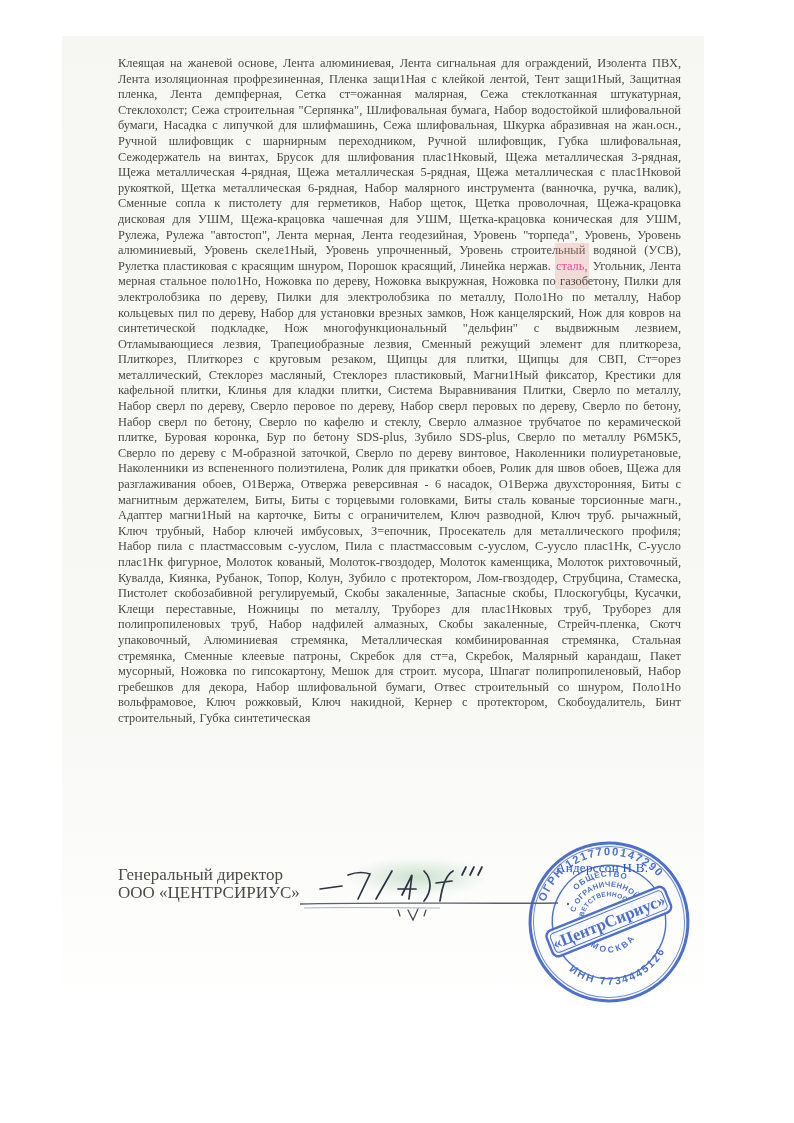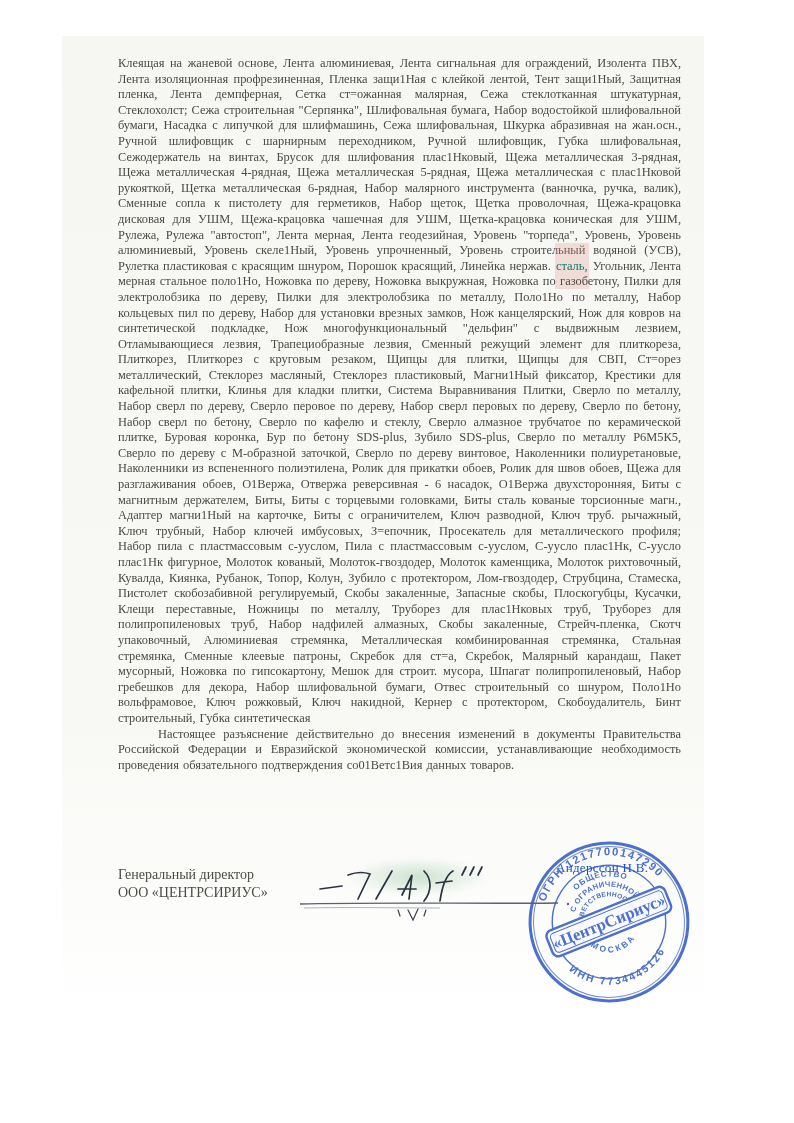--- a/index.html
+++ b/index.html
@@ -12,24 +12,24 @@
     position:absolute;left:62px;top:36px;width:642px;height:978px;
     background:linear-gradient(180deg,#f6f6f3 0%,#f8f8f5 70%,#ffffff 100%);
   }
   .textblock{
     position:absolute;left:118px;top:56px;width:563px;
     color:#4b4a44;font-size:12.4px;line-height:15.6px;text-align:justify;
     word-spacing:1px;
   }
   .para{margin:0;padding:0}
   .indent{text-indent:40px}
-  .hl{color:#0f766e;background:rgba(226,150,141,.28);padding:16px 1px}
+  .hl{color:#ec4899;background:rgba(226,150,141,.28);padding:16px 1px}
   .signatory{
     position:absolute;left:118px;top:866px;
-    font-size:14px;line-height:17.5px;color:#4b4a44;z-index:2;
+    font-size:17px;line-height:17.5px;color:#4b4a44;z-index:2;
   }
   .sig-name{
     position:absolute;left:556px;top:860px;font-size:13px;color:#1d4ed8;
     z-index:6;letter-spacing:.3px;
   }
   .smudge{
     position:absolute;left:348px;top:858px;width:140px;height:38px;z-index:3;
     background:radial-gradient(closest-side,rgba(163,205,170,.55),rgba(163,205,170,0));
     filter:blur(2px);
   }
@@ -43,21 +43,20 @@
 </style>
 </head>
 <body>
 
 <div class="canvas">
 
   <div class="scan-tint"></div>
 
   <div class="textblock">
     <p class="para"><span>Клеящая на жаневой основе, Лента алюминиевая, Лента сигнальная для ограждений, Изолента ПВХ, Лента изоляционная профрезиненная, Пленка защи1Ная с клейкой лентой, Тент защи1Ный, Защитная пленка, Лента демпферная, Сетка ст=ожанная малярная, Сежа стеклотканная штукатурная, Стеклохолст; Сежа строительная "Серпянка", Шлифовальная бумага, Набор водостойкой шлифовальной бумаги, Насадка с липучкой для шлифмашинь, Сежа шлифовальная, Шкурка абразивная на жан.осн., Ручной шлифовщик с шарнирным переходником, Ручной шлифовщик, Губка шлифовальная, Сежодержатель на винтах, Брусок для шлифования плас1Нковый, Щежа металлическая 3-рядная, Щежа металлическая 4-рядная, Щежа металлическая 5-рядная, Щежа металлическая с плас1Нковой рукояткой, Щетка металлическая 6-рядная, Набор малярного инструмента (ванночка, ручка, валик), Сменные сопла к пистолету для герметиков, Набор щеток, Щетка проволочная, Щежа-крацовка дисковая для УШМ, Щежа-крацовка чашечная для УШМ, Щетка-крацовка коническая для УШМ, Рулежа, Рулежа "автостоп", Лента мерная, Лента геодезийная, Уровень "торпеда", Уровень, Уровень алюминиевый, Уровень скеле1Ный, Уровень упрочненный, Уровень строительный водяной (УСВ), Рулетка пластиковая с красящим шнуром, Порошок красящий, Линейка нержав.</span> <span class="hl">сталь,</span> <span>Угольник, Лента мерная стальное поло1Но, Ножовка по дереву, Ножовка выкружная, Ножовка по газобетону, Пилки для электролобзика по дереву, Пилки для электролобзика по металлу, Поло1Но по металлу, Набор кольцевых пил по дереву, Набор для установки врезных замков, Нож канцелярский, Нож для ковров на синтетической подкладке, Нож многофункциональный "дельфин" с выдвижным лезвием, Отламывающиеся лезвия, Трапециобразные лезвия, Сменный режущий элемент для плиткореза, Плиткорез, Плиткорез с круговым резаком, Щипцы для плитки, Щипцы для СВП, Ст=орез металлический, Стеклорез масляный, Стеклорез пластиковый, Магни1Ный фиксатор, Крестики для кафельной плитки, Клинья для кладки плитки, Система Выравнивания Плитки, Сверло по металлу, Набор сверл по дереву, Сверло перовое по дереву, Набор сверл перовых по дереву, Сверло по бетону, Набор сверл по бетону, Сверло по кафелю и стеклу, Сверло алмазное трубчатое по керамической плитке, Буровая коронка, Бур по бетону SDS-plus, Зубило SDS-plus, Сверло по металлу Р6М5К5, Сверло по дереву с М-образной заточкой, Сверло по дереву винтовое, Наколенники полиуретановые, Наколенники из вспененного полиэтилена, Ролик для прикатки обоев, Ролик для швов обоев, Щежа для разглаживания обоев, О1Вержа, Отвержа реверсивная - 6 насадок, О1Вержа двухсторонняя, Биты с магнитным держателем, Биты, Биты с торцевыми головками, Биты сталь кованые торсионные магн., Адаптер магни1Ный на карточке, Биты с ограничителем, Ключ разводной, Ключ труб. рычажный, Ключ трубный, Набор ключей имбусовых, З=епочник, Просекатель для металлического профиля; Набор пила с пластмассовым с-ууслом, Пила с пластмассовым с-ууслом, С-уусло плас1Нк, С-уусло плас1Нк фигурное, Молоток кованый, Молоток-гвоздодер, Молоток каменщика, Молоток рихтовочный, Кувалда, Киянка, Рубанок, Топор, Колун, Зубило с протектором, Лом-гвоздодер, Струбцина, Стамеска, Пистолет скобозабивной регулируемый, Скобы закаленные, Запасные скобы, Плоскогубцы, Кусачки, Клещи переставные, Ножницы по металлу, Труборез для плас1Нковых труб, Труборез для полипропиленовых труб, Набор надфилей алмазных, Скобы закаленные, Стрейч-пленка, Скотч упаковочный, Алюминиевая стремянка, Металлическая комбинированная стремянка, Стальная стремянка, Сменные клеевые патроны, Скребок для ст=а, Скребок, Малярный карандаш, Пакет мусорный, Ножовка по гипсокартону, Мешок для строит. мусора, Шпагат полипропиленовый, Набор гребешков для декора, Набор шлифовальной бумаги, Отвес строительный со шнуром, Поло1Но вольфрамовое, Ключ рожковый, Ключ накидной, Кернер с протектором, Скобоудалитель, Бинт строительный, Губка синтетическая</span></p>
-    <p class="para indent">Настоящее разъяснение действительно до внесения изменений в документы Правительства Российской Федерации и Евразийской экономической комиссии, устанавливающие необходимость проведения обязательного подтверждения со01Ветс1Вия данных товаров.</p>
   </div>
 
   <div class="signatory">
     <div>Генеральный директор</div>
     <div>ООО «ЦЕНТРСИРИУС»</div>
   </div>
 
   <div class="smudge"></div>
 
   <svg class="signature" width="290" height="68" viewBox="0 0 290 68" aria-hidden="true">

